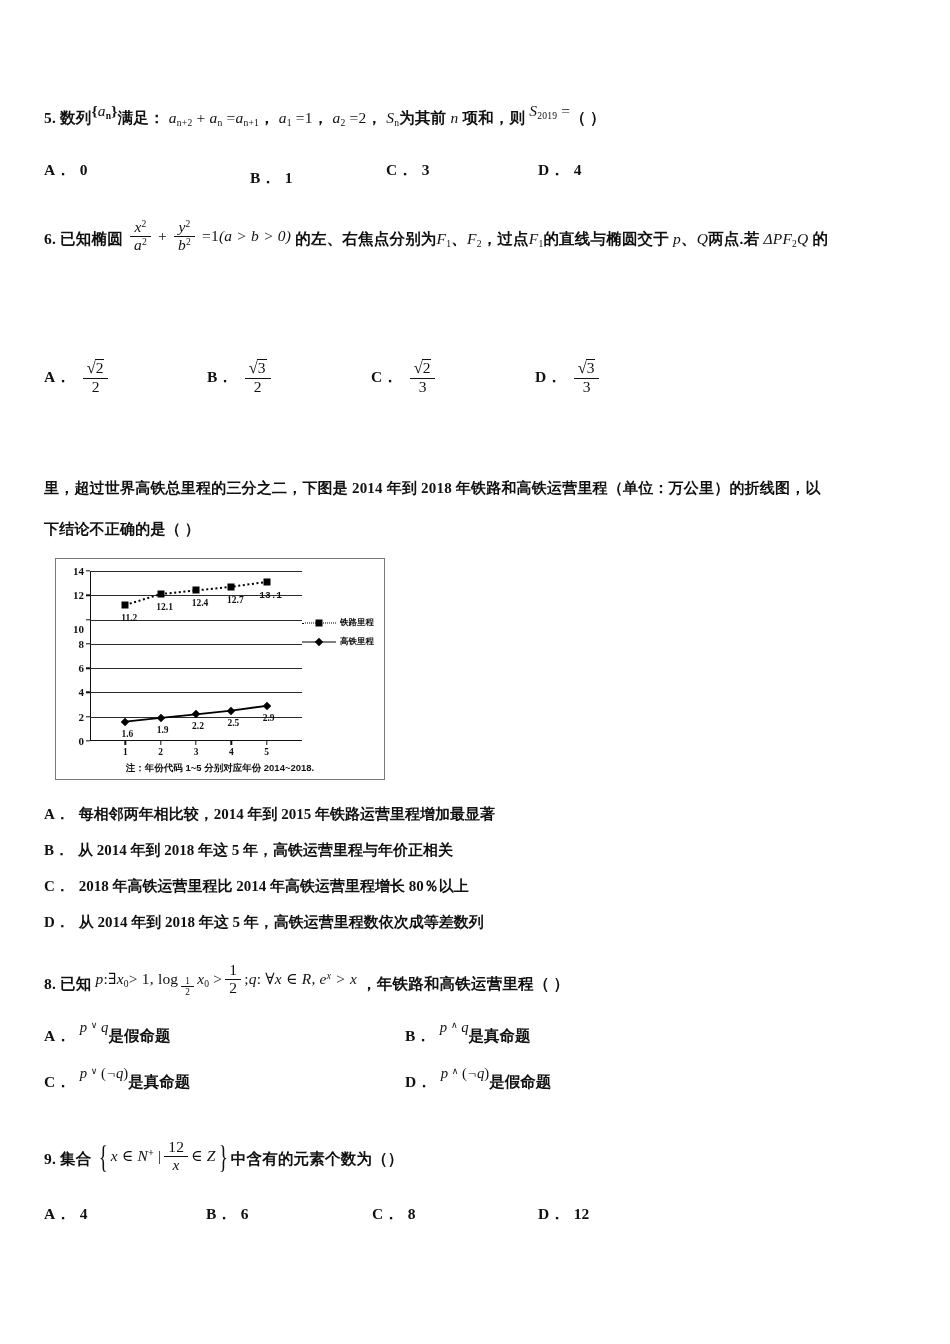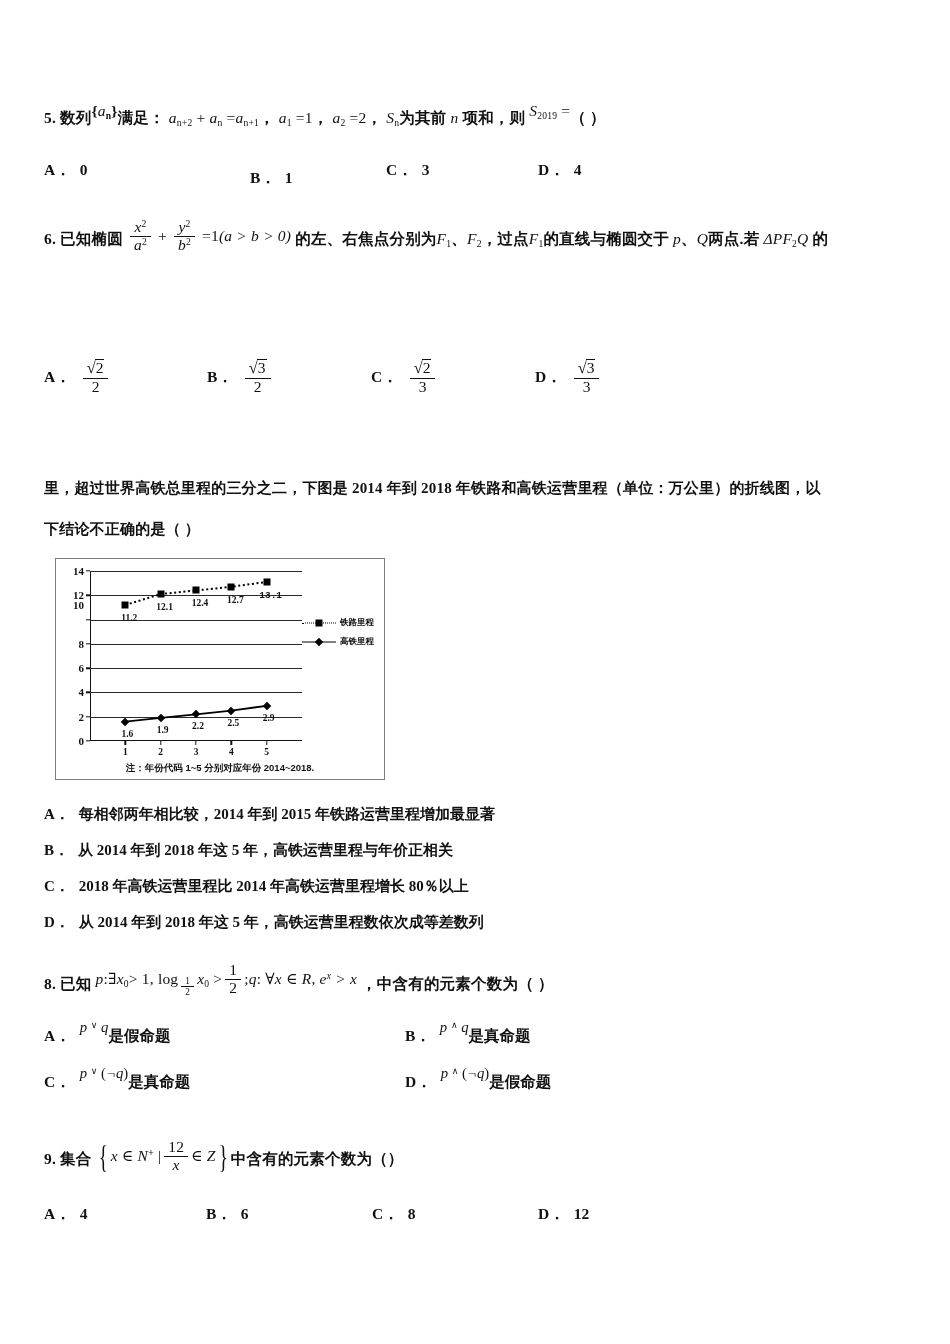--- a/index.html
+++ b/index.html
@@ -316,21 +316,21 @@
           <div class="ytick-label" style="top: 170px;">0</div>
           <div class="ytick-mark" style="top: 145.714px;"></div>
           <div class="ytick-label" style="top: 145.714px;">2</div>
           <div class="ytick-mark" style="top: 121.429px;"></div>
           <div class="ytick-label" style="top: 121.429px;">4</div>
           <div class="ytick-mark" style="top: 97.1429px;"></div>
           <div class="ytick-label" style="top: 97.1429px;">6</div>
           <div class="ytick-mark" style="top: 72.8571px;"></div>
           <div class="ytick-label" style="top: 72.8571px;">8</div>
           <div class="ytick-mark" style="top: 48.5714px;"></div>
-          <div class="ytick-label" style="top: 34px;">10</div>
+          <div class="ytick-label" style="top: 58px;">10</div>
           <div class="ytick-mark" style="top: 24.2857px;"></div>
           <div class="ytick-label" style="top: 24.2857px;">12</div>
           <div class="ytick-mark" style="top: 0px;"></div>
           <div class="ytick-label" style="top: 0px;">14</div>
         </div>
       <div id="xtick-layer">
           <div class="xtick-mark" style="left: 35.3333px;"></div>
           <div class="xtick-label" style="left: 35.3333px;">1</div>
           <div class="xtick-mark" style="left: 70.6667px;"></div>
           <div class="xtick-label" style="left: 70.6667px;">2</div>
@@ -402,21 +402,21 @@
   </div>
   <div class="opt" style="left:44px; top:913px; font-size:15px;">
     <span class="lab">D．</span><span>从 2014 年到 2018 年这 5 年，高铁运营里程数依次成等差数列</span>
   </div>
 
   <div class="qline" style="left:44px; top:968px;">
     <span>8.</span>
     <span>已知</span>
     <span class="mn" style="position:relative; top:-5px;">
       <span class="mi">p</span><span>:</span><span>∃</span><span class="mi">x</span><sub>0</sub><span>&gt; 1, log</span><span class="frac sm" style="font-size:.6em; position:relative; top:6px;"><span class="num">1</span><span class="den">2</span></span><span class="mi">x</span><sub>0</sub> <span>&gt;</span><span class="frac"><span class="num">1</span><span class="den">2</span></span><span>;</span><span class="mi">q</span><span>:</span> <span>∀</span><span class="mi">x ∈ R, e</span><sup class="mi">x</sup> <span class="mi">&gt; x</span>
-    </span><span>，中含有的元素个数为（    ）</span>
+    </span><span>，年铁路和高铁运营里程（    ）</span>
   </div>
 
   <div class="opt" style="left:44px; top:1026px;">
     <span class="lab">A．</span><span class="mi raise"><span>p</span> <sup class="mn">∨</sup> <span>q</span></span><span>是假命题</span>
   </div>
   <div class="opt" style="left:405px; top:1026px;">
     <span class="lab">B．</span><span class="mi raise"><span>p</span> <sup class="mn">∧</sup> <span>q</span></span><span>是真命题</span>
   </div>
   <div class="opt" style="left:44px; top:1072px;">
     <span class="lab">C．</span><span class="mi raise"><span>p</span> <sup class="mn">∨</sup> <span class="mn">(</span>¬<span>q</span><span class="mn">)</span></span><span>是真命题</span>

